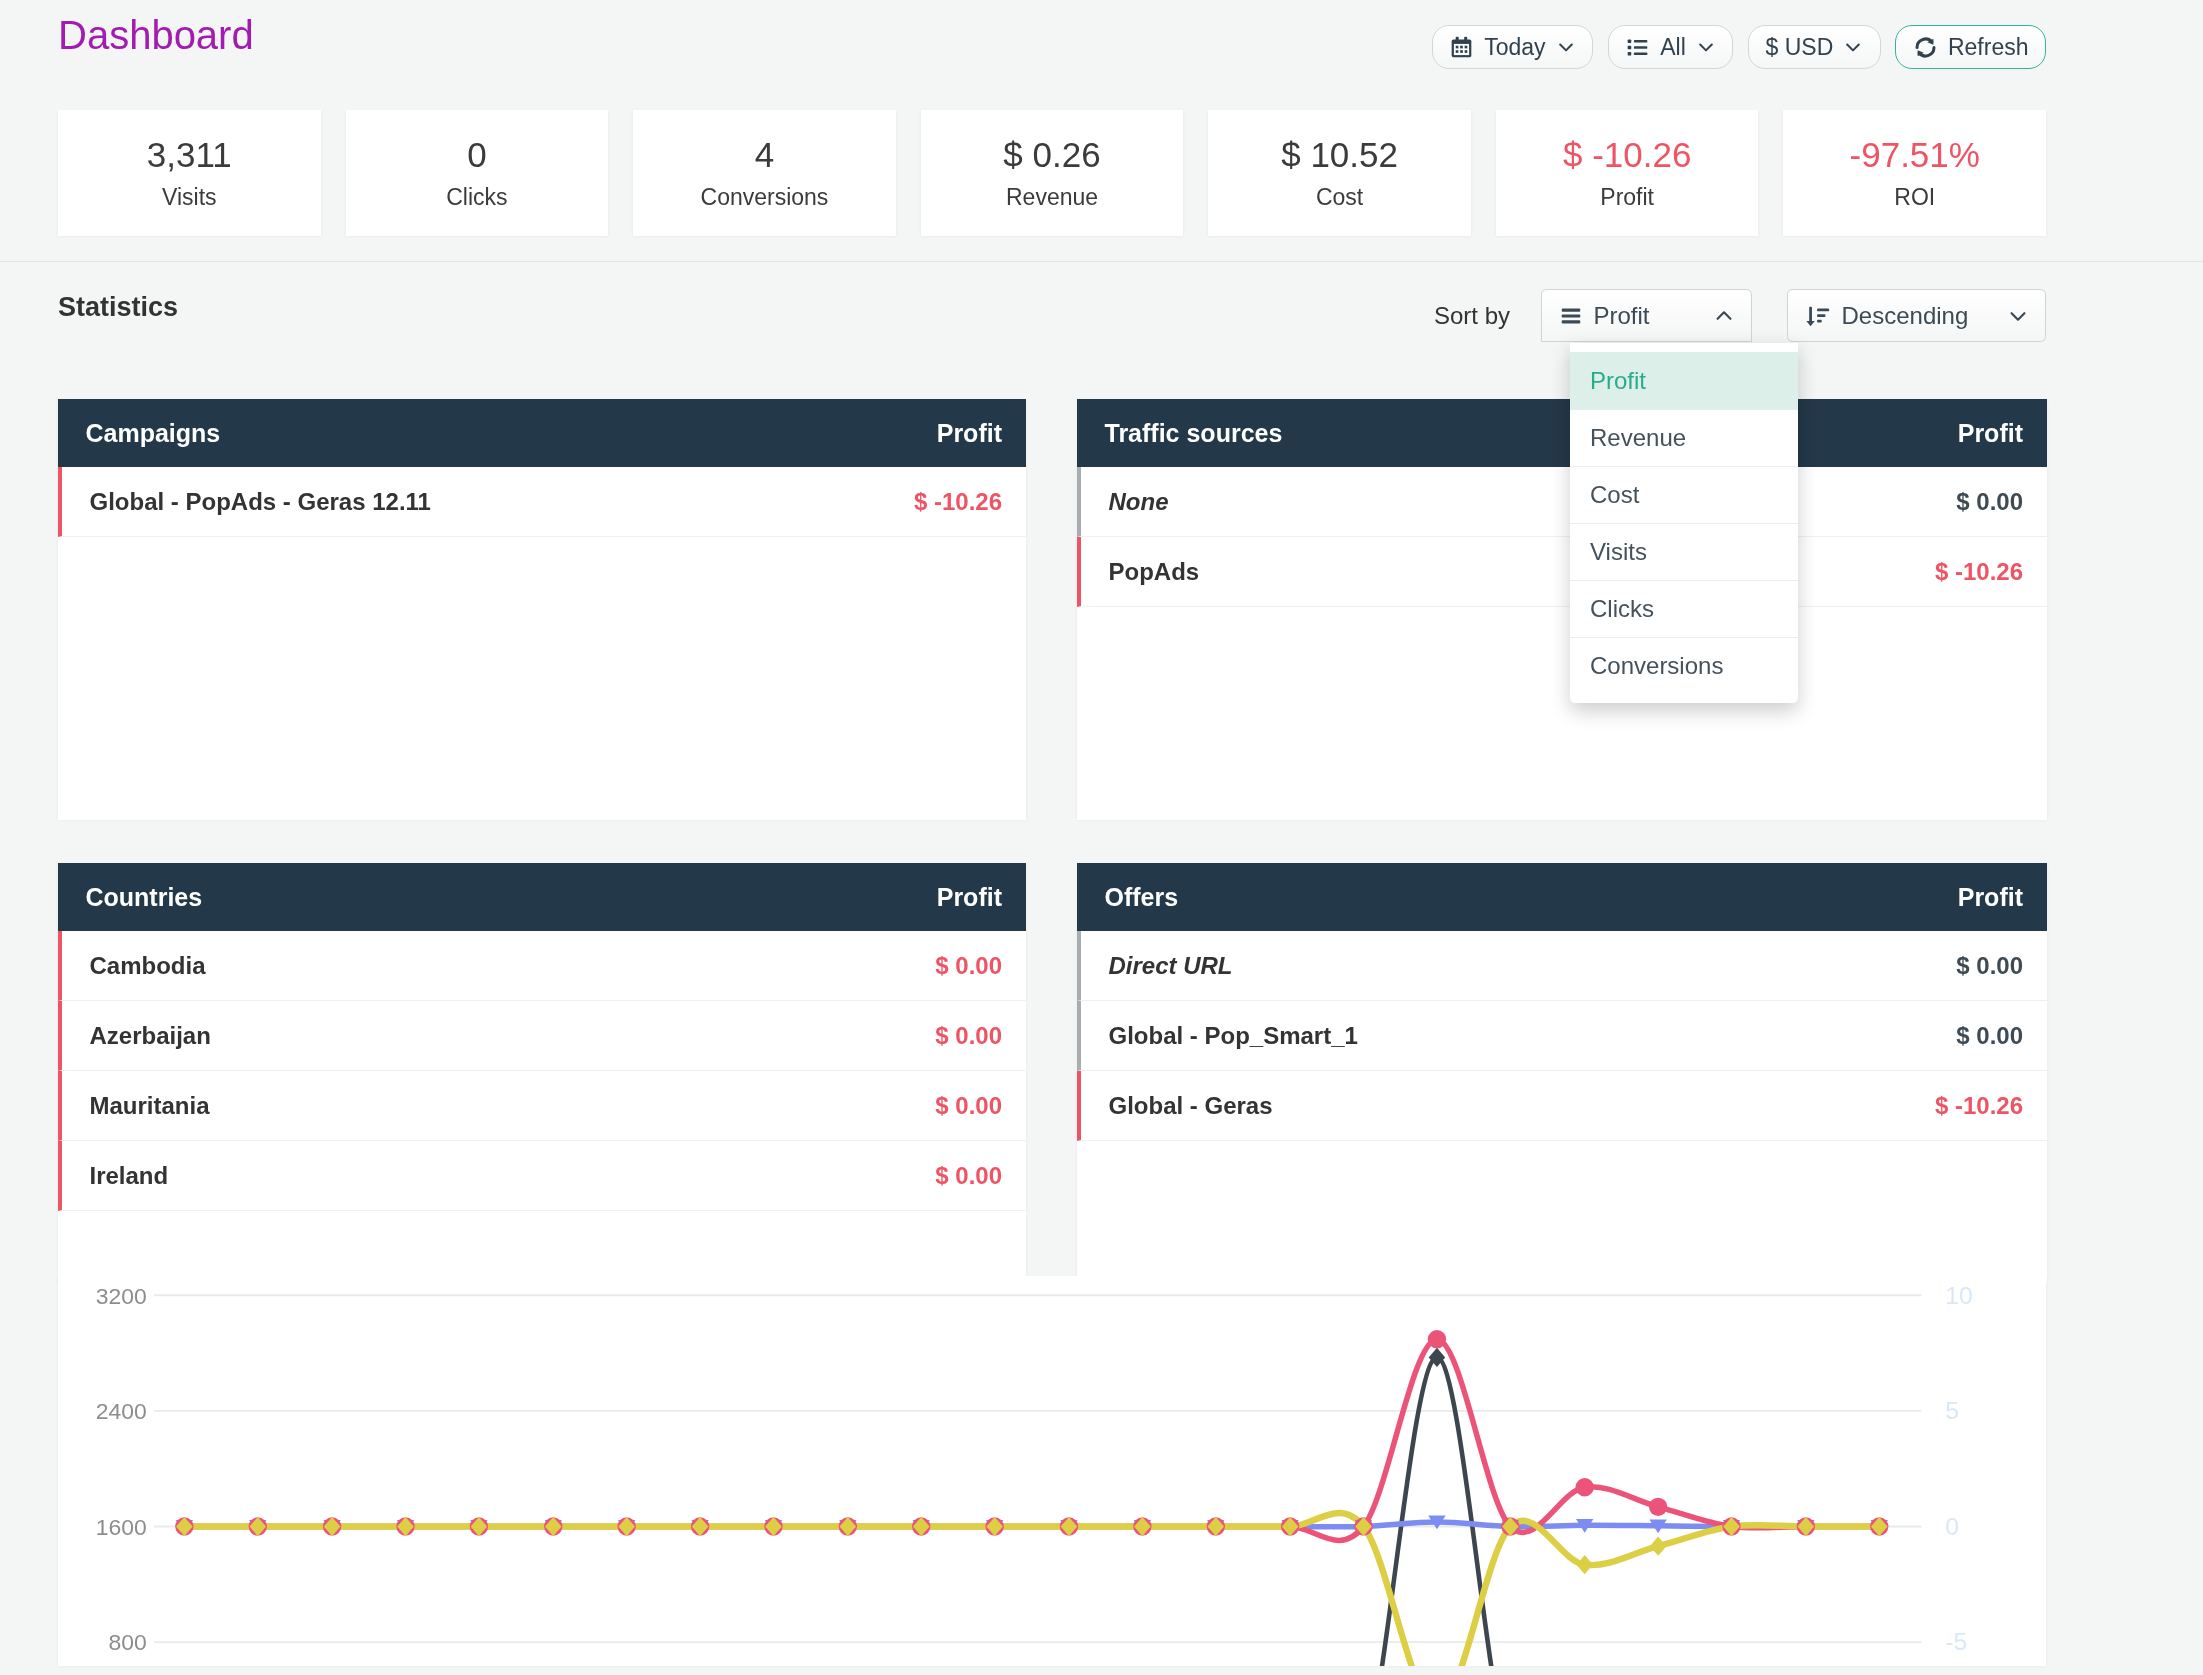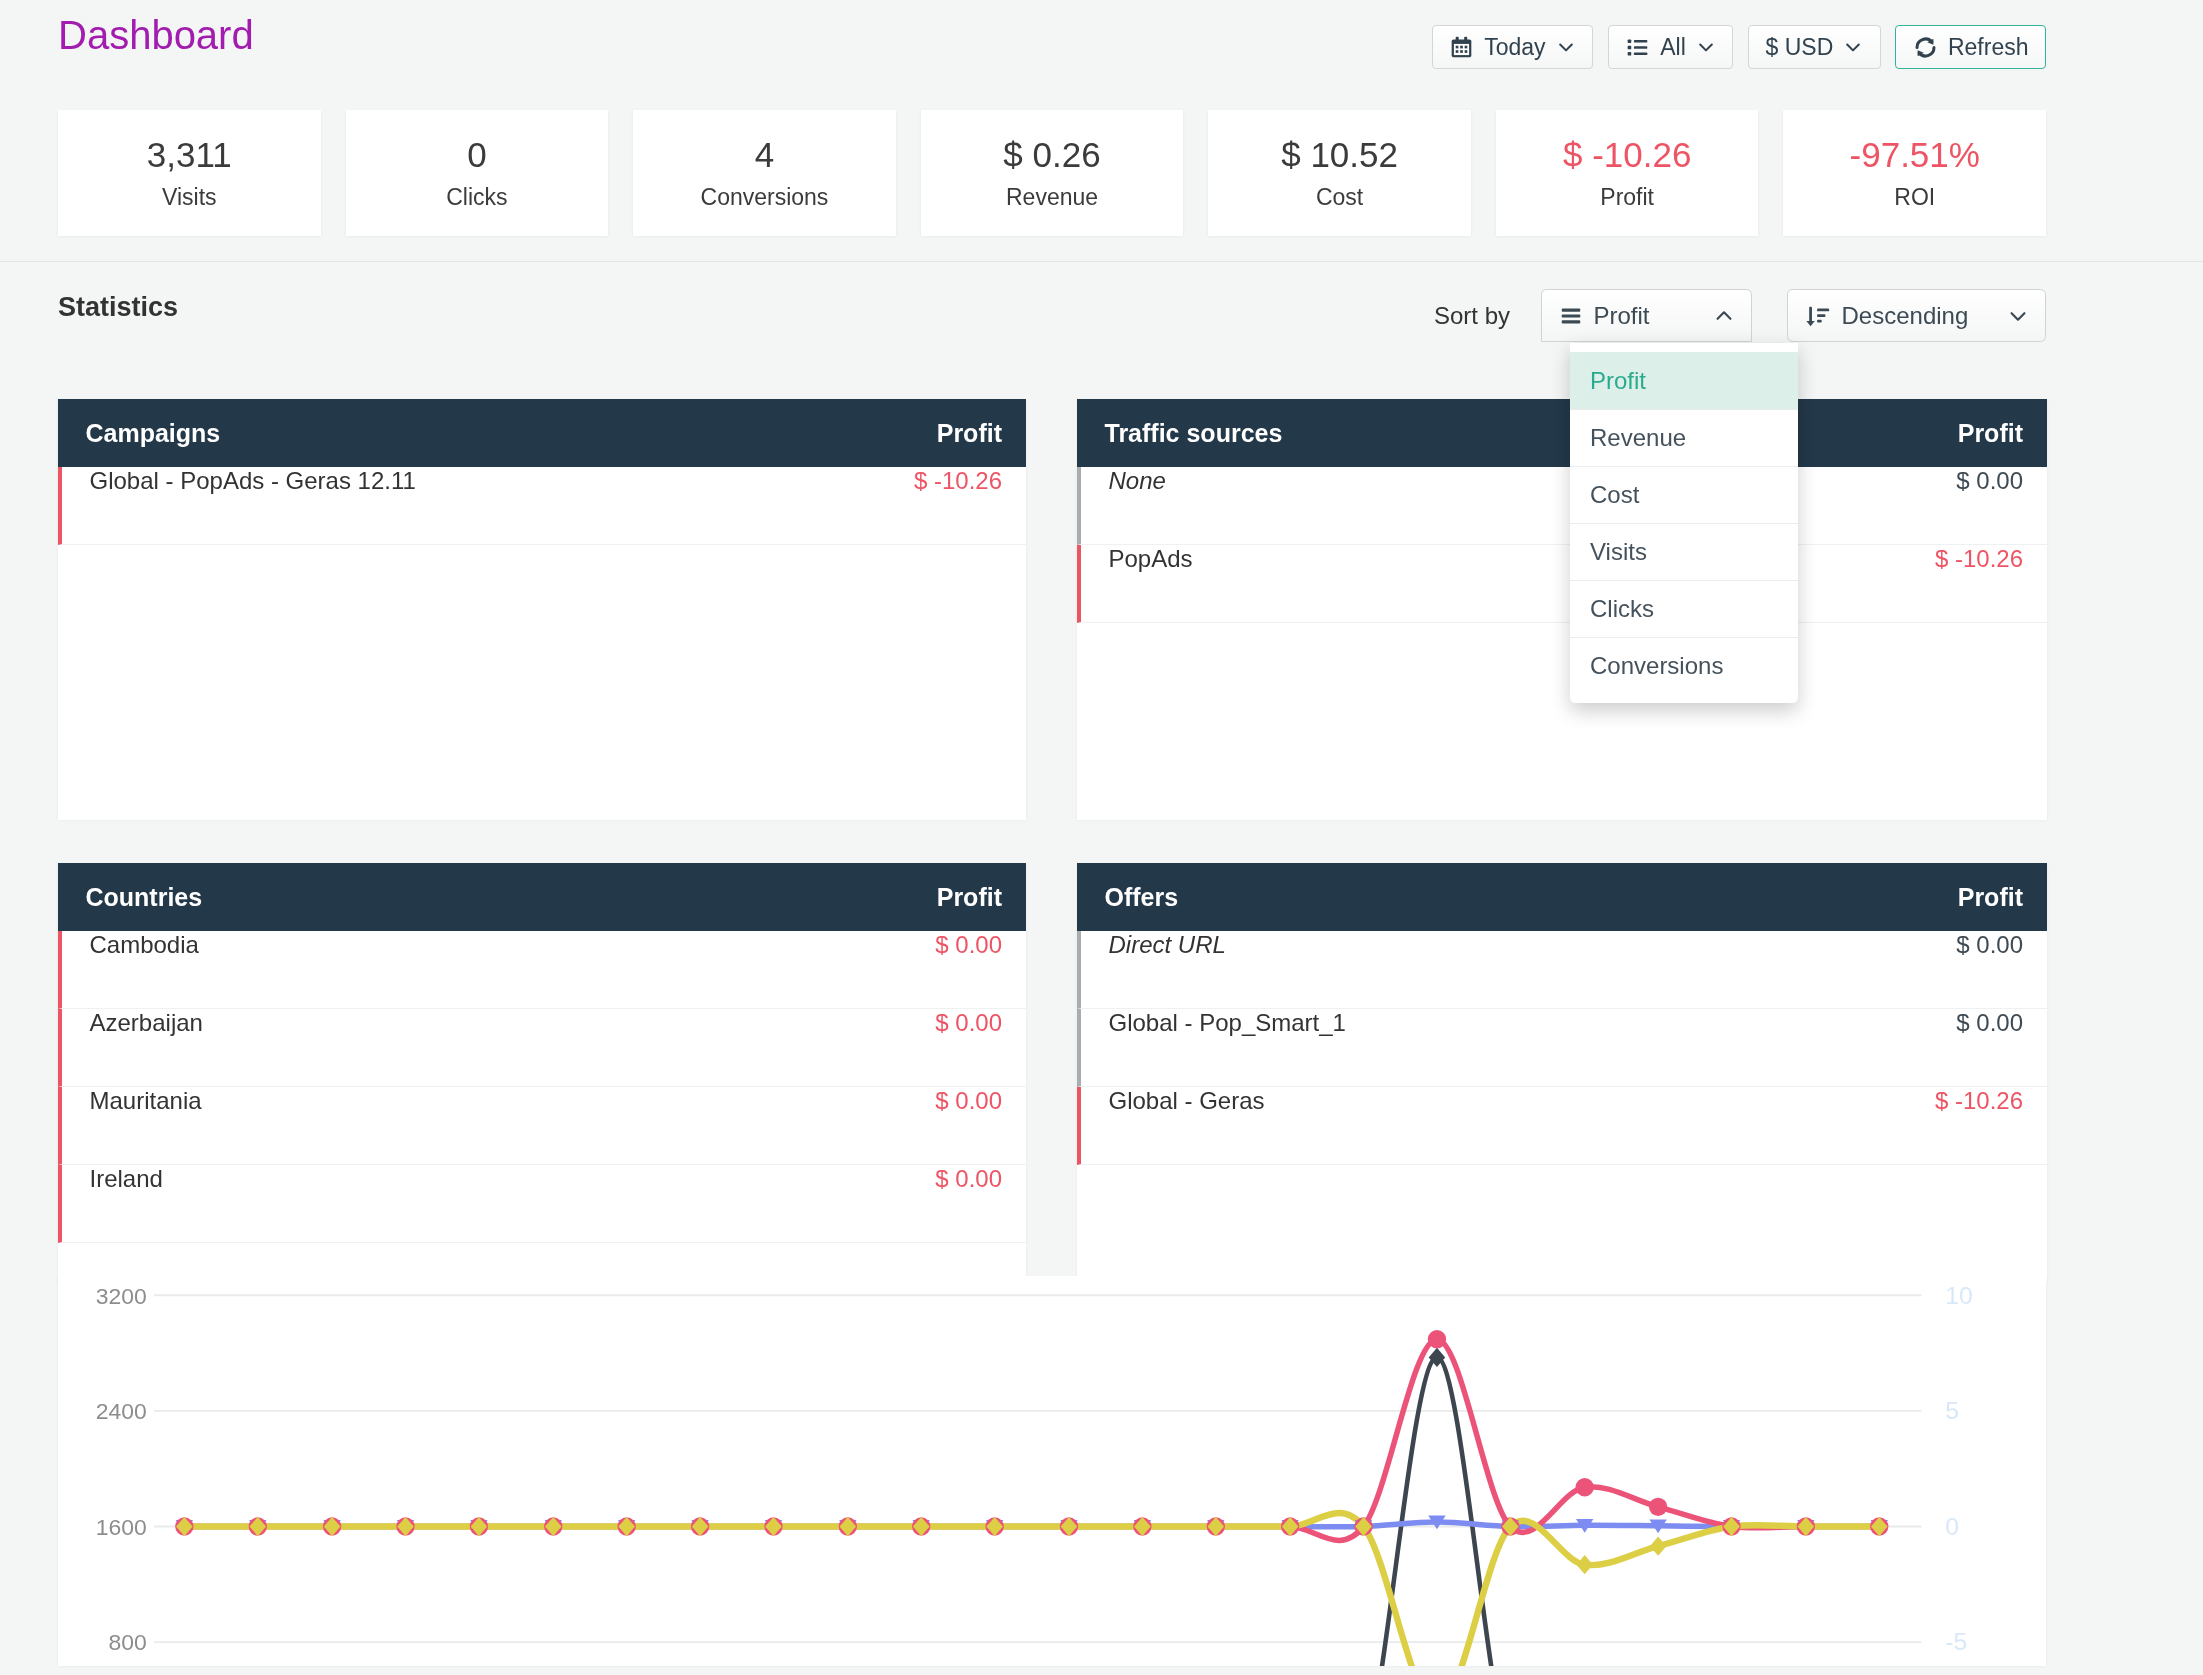--- a/index.html
+++ b/index.html
@@ -8,21 +8,21 @@
     position:relative; overflow:hidden;
     background:#f4f5f5;
     font-family:"Liberation Sans", sans-serif;
     color:#333;
   }
   
   .page-title { position:absolute; left:58px; top:13px; font-size:40px; font-weight:500; color:#a21caf; }
   .controls { position:absolute; top:25px; right:158px; display:flex; gap:14.7px; }
   .btn {
     height:44px; padding:0 16.5px; display:flex; align-items:center; gap:10px;
-    border:0.9px solid #d2d6d8; border-radius:4px;
+    border:0.9px solid #d2d6d8; border-radius:17px;
     background:linear-gradient(#ffffff,#f5f6f6);
     font-size:23px; color:#31424e; cursor:pointer; white-space:nowrap;
   }
   .btn.accent { border:1.8px solid #35b39a; }
   .icon { display:inline-flex; align-items:center; justify-content:center; }
   .icon svg { display:block; }
   
   .cards { position:absolute; left:58px; top:110px; width:1988px; display:flex; gap:25px; }
   .card {
     flex:1; height:126px; background:#fff; box-shadow:0 0.9px 2.8px rgba(0,0,0,.07);
@@ -63,23 +63,23 @@
     display:grid; grid-template-columns:968px 970px; column-gap:51px; row-gap:43px;margin-top:20px;
   }
   .panel { height:421px; background:#fff; box-shadow:0 0.9px 2.8px rgba(0,0,0,.06); display:flex; flex-direction:column; }
   .panel-header {
     height:68px; flex:none; background:#233849; color:#fff;
     display:flex; align-items:center; justify-content:space-between;
     padding:0 24px 0 27.5px; font-size:25px; font-weight:bold;
   }
   .panel-body { flex:1; overflow:hidden; }
   .prow {
-    height:78px; display:flex; justify-content:space-between;
+    height:70px; display:flex; align-items:center; justify-content:space-between;
     padding:0 24px 0 27.5px; border-bottom:1.8px solid #eef0f1; border-left:4.6px solid #a9adaf;
-    background:#fff; font-size:24px; color:#333; cursor:pointer;
+    background:#fff; font-size:24px; color:#333; cursor:pointer;font-weight:bold;
   }
   .prow.negative { border-left-color:#ed5565; }
   .prow.positive { border-left-color:#57b860; }
   .prow.neutral  { border-left-color:#a9adaf; }
   .prow .rlabel.italic { font-style:italic; }
   .prow .rvalue { font-size:24px; }
   .prow.negative .rvalue { color:#ed5565; }
   .prow.positive .rvalue { color:#2ab27b; }
   .prow.neutral  .rvalue { color:#3f4b54; }
   

